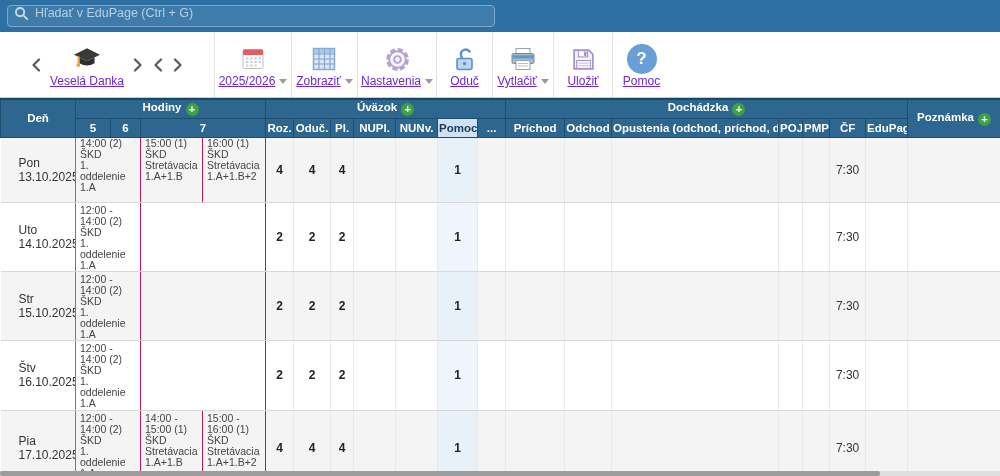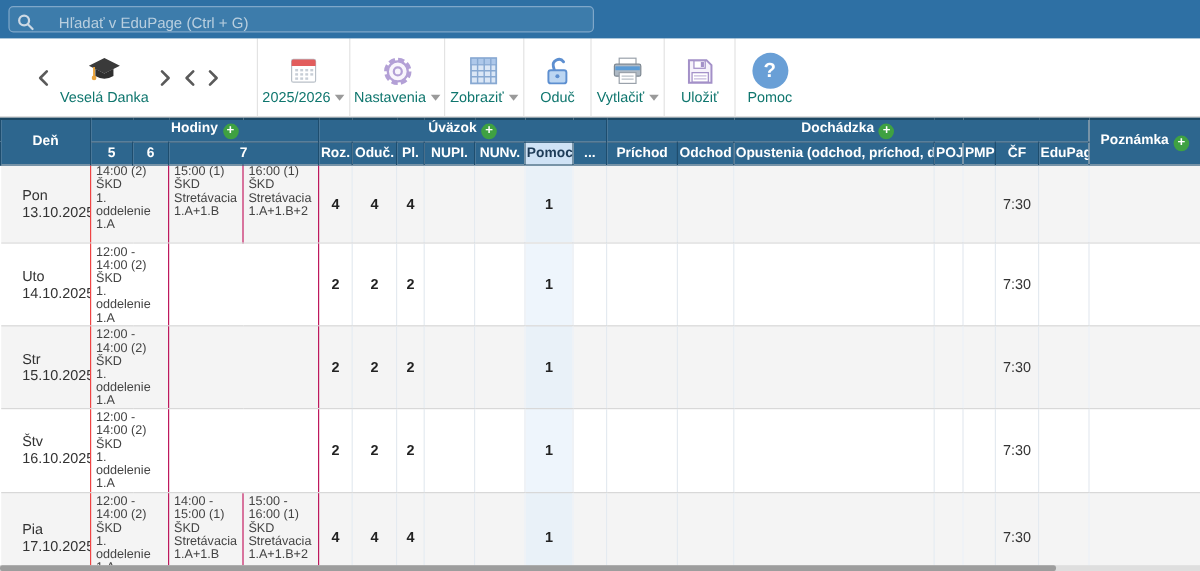--- a/index.html
+++ b/index.html
@@ -3,36 +3,36 @@
 <meta charset="utf-8">
 <style>
   * { margin:0; padding:0; box-sizing:border-box; }
   body { font-family:"Liberation Sans", sans-serif; background:#fff; }
   .screen { position:relative; width:1000px; height:476px; overflow:hidden; background:#fff; }
 
   
   .topbar { position:relative; height:32px; background:#2e70a4; }
   .searchbox { position:absolute; left:7px; top:5px; width:488px; height:22px;
     background:#3d7cab; border:1px solid #7fa7c9; border-radius:4px;
-    display:flex; align-items:flex-end; padding:0 6px;gap:14px; }
+    display:flex; align-items:flex-start; padding:0 6px; }
   .searchbox input { flex:1; background:transparent; border:none; outline:none;
     font-family:"Liberation Sans", sans-serif; font-size:12.5px; color:#eaf2f8; }
   .searchbox input::placeholder { color:#b9cfdf; opacity:1; }
   .search-icon { margin-right:6px; display:flex; }
 
   
   .toolbar { height:66px; background:#fff; border-bottom:1px solid #c9c9c9;
     display:flex; align-items:stretch; }
   .tgroup { display:flex; align-items:center; justify-content:center;
     border-right:1px solid #e3e3e3; }
   .tgroup:last-child { border-right:none; }
   .tbtn { display:flex; flex-direction:column; align-items:center; justify-content:flex-start;
     padding:6px 4px 4px; cursor:pointer; min-width:52px; }
   .tbtn .ic { height:32px; display:flex; align-items:center; justify-content:center; }
-  .tbtn .lbl { font-size:12px; color:#0f766e; white-space:nowrap; line-height:13px; text-align:center; }
+  .tbtn .lbl { font-size:12px; color:#6d28d9; white-space:nowrap; line-height:13px; text-align:center;text-decoration:underline; }
   .chev { padding:0 5px; cursor:pointer; display:flex; align-items:center; }
   .caret { display:inline-block; width:0; height:0; border-left:4px solid transparent;
     border-right:4px solid transparent; border-top:5px solid #9a9a9a; margin-left:4px;
     vertical-align:middle; }
   .help-circle { width:30px; height:30px; border-radius:50%; background:#699fd6;
     color:#fff; font-weight:bold; font-size:17px; display:flex; align-items:center;
     justify-content:center; }
 
   
   table { width:1000px; border-collapse:collapse; table-layout:fixed; }
@@ -133,49 +133,49 @@
               <rect x="4" y="16.5" width="2.4" height="2"></rect>
                 <rect x="8.2" y="16.5" width="2.4" height="2"></rect>
                 <rect x="12.4" y="16.5" width="2.4" height="2"></rect>
             </g>
           </svg>
         </span>
         <span class="lbl"><span>2025/2026</span><span class="caret"></span></span>
       </div>
     </div>
 
-    <div class="tgroup" style="width:79px">
-      <div class="tbtn">
-        <span class="ic">
-          <svg width="27" height="27" viewBox="0 0 26 26">
-            <circle cx="13" cy="13" r="9" fill="none" stroke="#b3a0d6" stroke-width="4" stroke-dasharray="4.7 2.36"></circle>
-            <circle cx="13" cy="13" r="8" fill="#f8f5fc" stroke="#b3a0d6" stroke-width="1.8"></circle>
-            <circle cx="13" cy="13" r="3.2" fill="none" stroke="#b3a0d6" stroke-width="1.8"></circle>
-          </svg>
-        </span>
-        <span class="lbl"><span>Nastavenia</span><span class="caret"></span></span>
-      </div>
-    </div>
-
     <div class="tgroup" style="width:66px">
       <div class="tbtn">
         <span class="ic">
           <svg width="24" height="24" viewBox="0 0 24 24">
             <rect x="1.5" y="1.5" width="21" height="21" fill="#dbe7f6" stroke="#88a9d2" stroke-width="1.5"></rect>
             <rect x="1.5" y="1.5" width="21" height="5.5" fill="#aec8ea" stroke="#88a9d2"></rect>
             <g stroke="#88a9d2" stroke-width="1.2">
               <line x1="1.5" y1="12" x2="22.5" y2="12"></line>
                 <line x1="1.5" y1="17" x2="22.5" y2="17"></line>
               <line x1="7" y1="1.5" x2="7" y2="22.5"></line>
                 <line x1="12.5" y1="1.5" x2="12.5" y2="22.5"></line>
                 <line x1="18" y1="1.5" x2="18" y2="22.5"></line>
             </g>
           </svg>
         </span>
         <span class="lbl"><span>Zobraziť</span><span class="caret"></span></span>
+      </div>
+    </div>
+
+    <div class="tgroup" style="width:79px">
+      <div class="tbtn">
+        <span class="ic">
+          <svg width="27" height="27" viewBox="0 0 26 26">
+            <circle cx="13" cy="13" r="9" fill="none" stroke="#b3a0d6" stroke-width="4" stroke-dasharray="4.7 2.36"></circle>
+            <circle cx="13" cy="13" r="8" fill="#f8f5fc" stroke="#b3a0d6" stroke-width="1.8"></circle>
+            <circle cx="13" cy="13" r="3.2" fill="none" stroke="#b3a0d6" stroke-width="1.8"></circle>
+          </svg>
+        </span>
+        <span class="lbl"><span>Nastavenia</span><span class="caret"></span></span>
       </div>
     </div>
 
     <div class="tgroup" style="width:56px">
       <div class="tbtn">
         <span class="ic">
           <svg width="24" height="27" viewBox="0 0 24 26">
             <path d="M8,12 V8 a4.8,4.8 0 0 1 9.3,-1.6" fill="none" stroke="#5d8fd0" stroke-width="2.4" stroke-linecap="round" transform="rotate(-16 12 8)"></path>
             <rect x="4" y="12" width="15" height="11" rx="2" fill="#bcd6f2" stroke="#5d8fd0" stroke-width="1.6"></rect>
             <circle cx="11.5" cy="17" r="1.7" fill="#5d8fd0"></circle>

